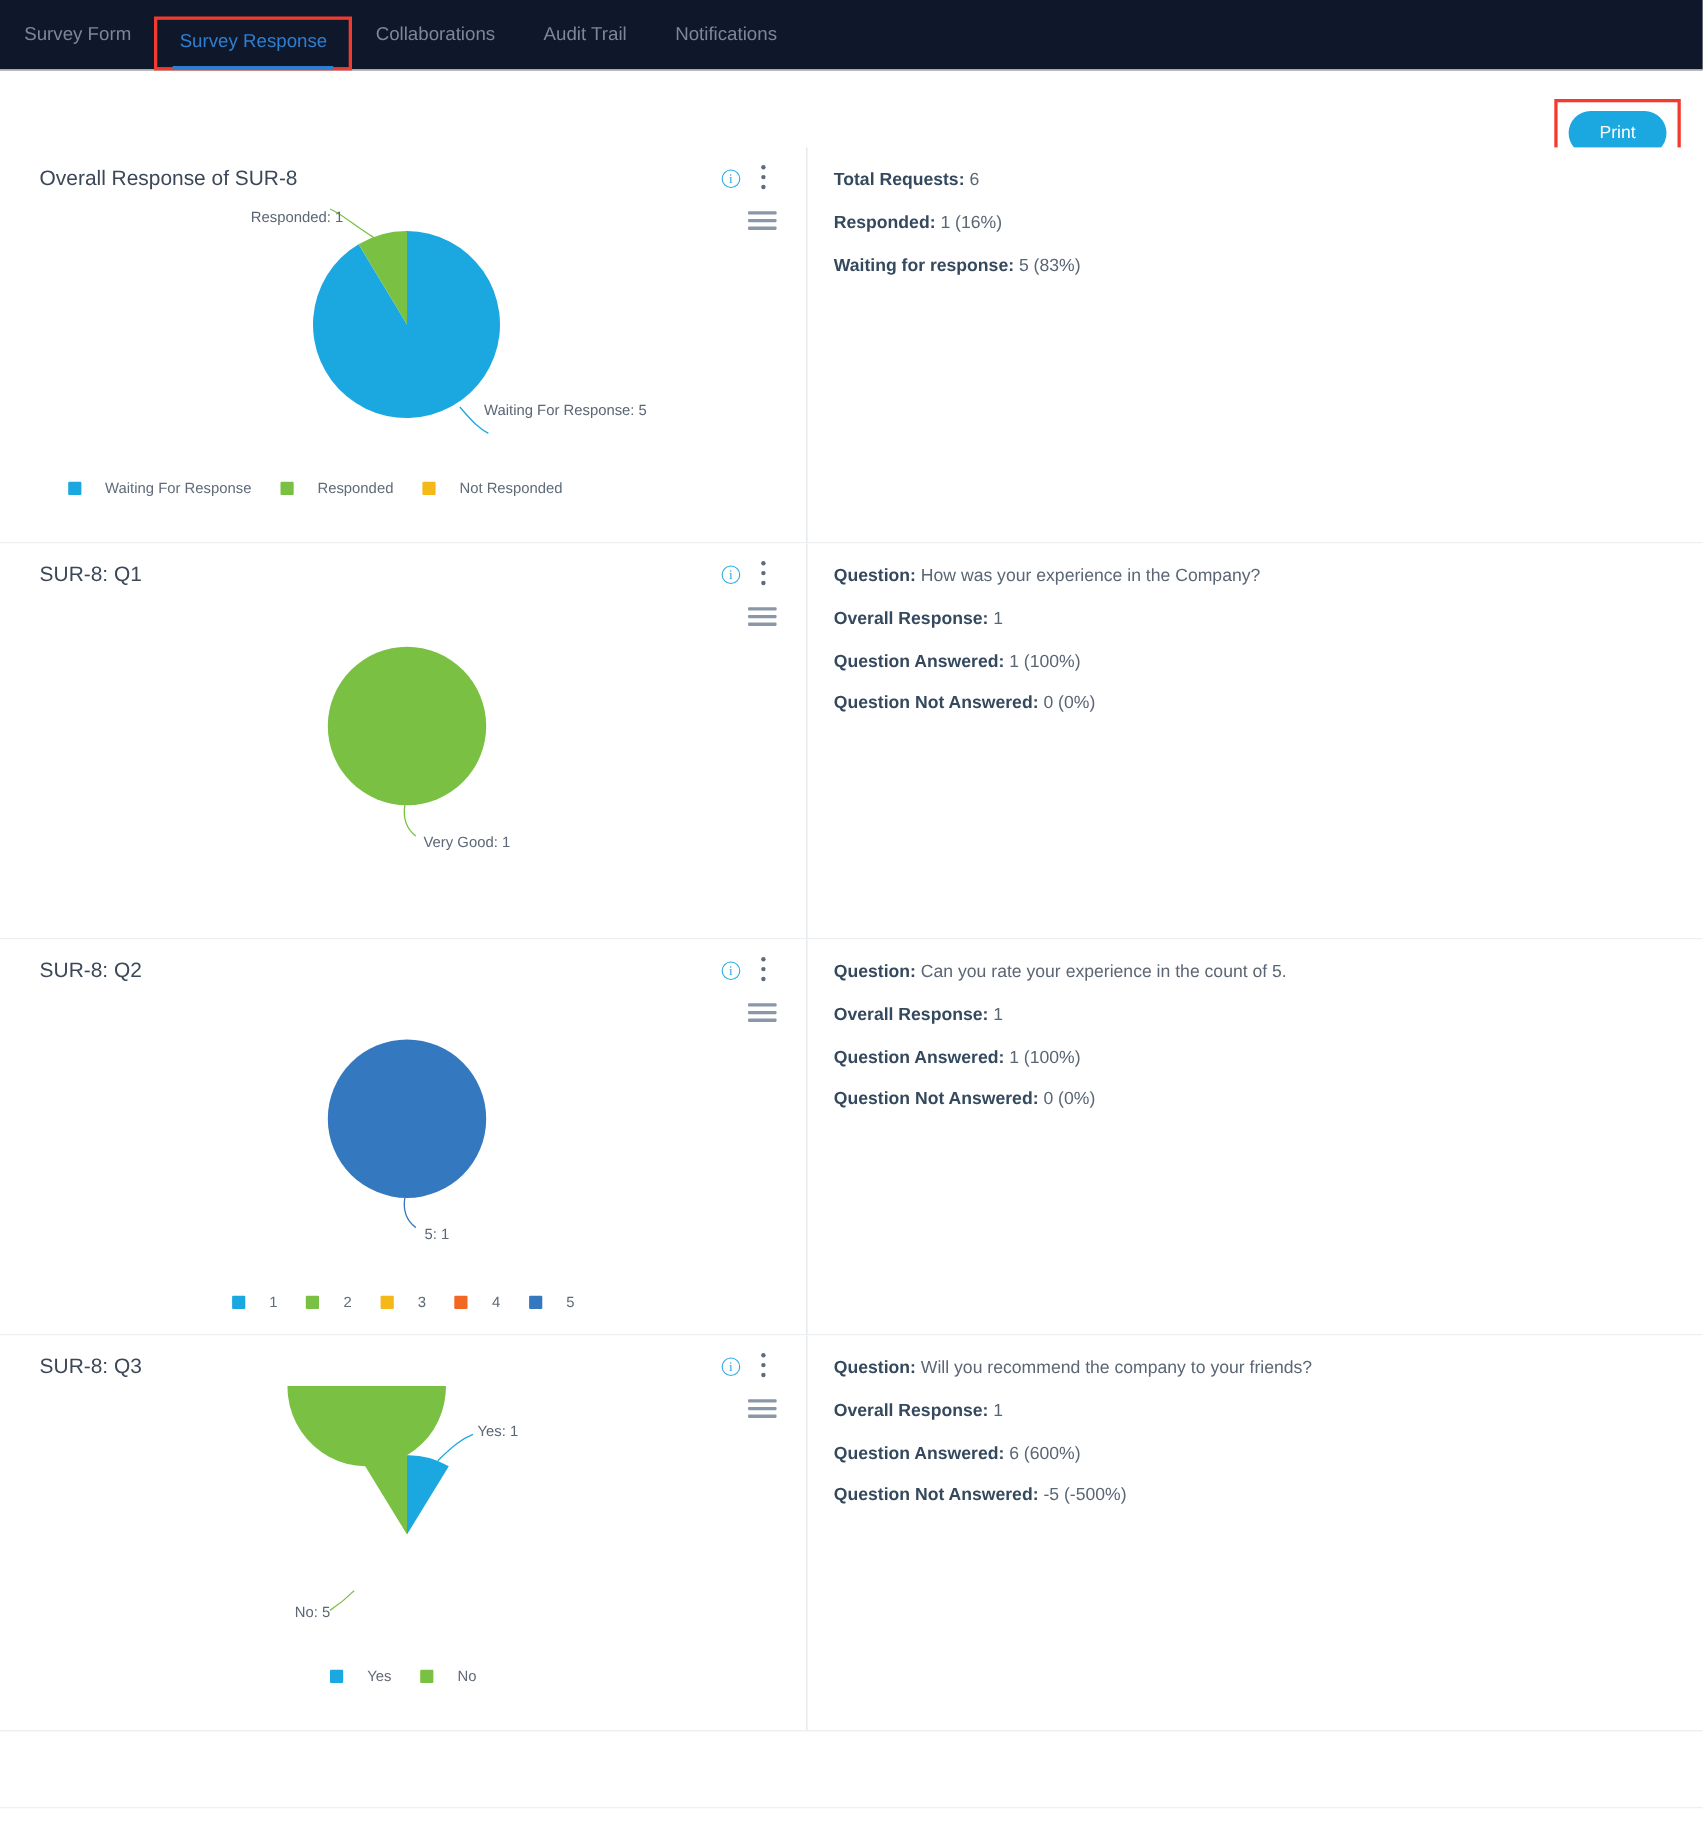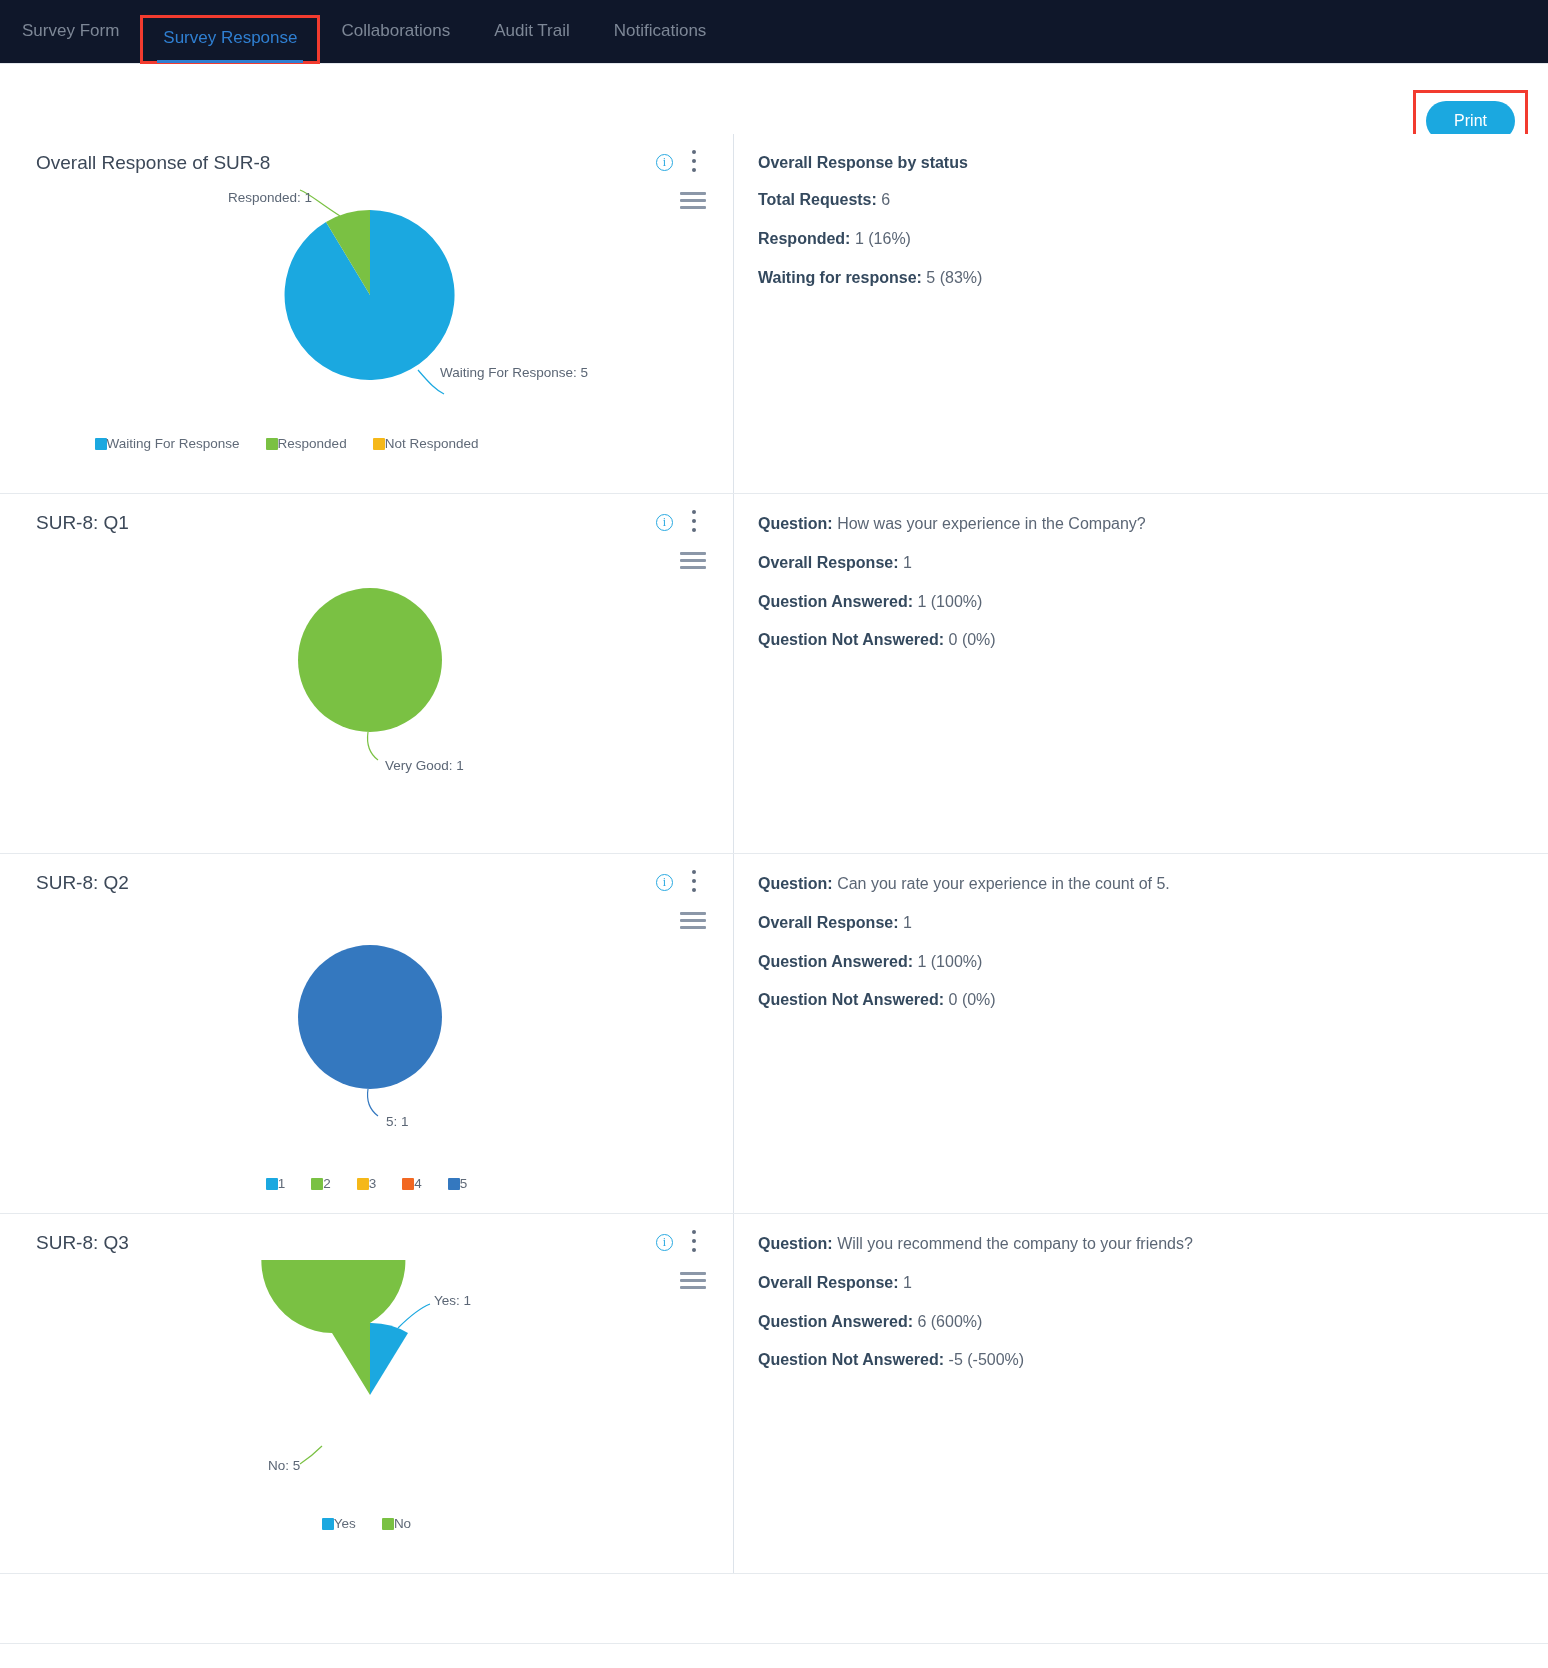--- a/index.html
+++ b/index.html
@@ -153,21 +153,21 @@
     justify-content: center;
     align-items: center;
     gap: 26px;
     margin-top: 6px;
     padding-right: 160px;
   }
   .legend.center { padding-right: 0; }
   .legend-item {
     display: flex;
     align-items: center;
-    gap: 0;
+    gap: 22px;
     font-size: 13.5px;
     color: #606a78;
     cursor: pointer;
   }
   .legend-swatch {
     width: 12px; height: 12px;
     border-radius: 1px;
     flex: none;
   }
 
@@ -258,21 +258,20 @@
         <span>Responded</span>
       </span>
       <span class="legend-item">
         <span class="legend-swatch" style="background:#f5b819"></span>
         <span>Not Responded</span>
       </span>
     </div>
   </div>
 
   <div class="panel-right">
-    <div class="stat-head">Overall Response by status</div>
     <div class="stat-line">
       <b>Total Requests:</b>
       <span>6</span>
     </div>
     <div class="stat-line">
       <b>Responded:</b>
       <span>1 (16%)</span>
     </div>
     <div class="stat-line">
       <b>Waiting for response:</b>

